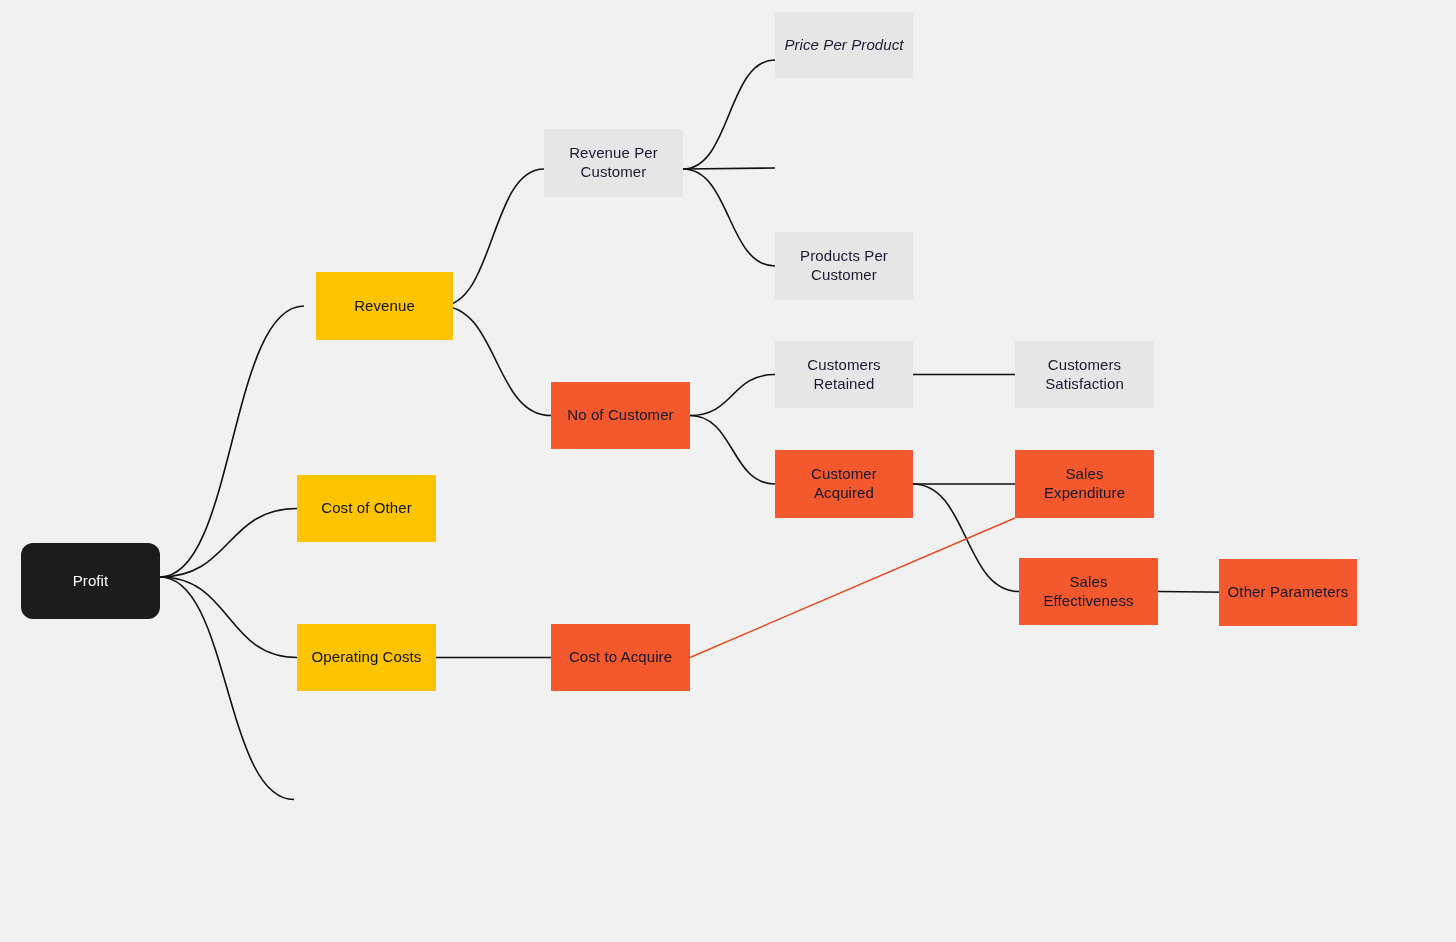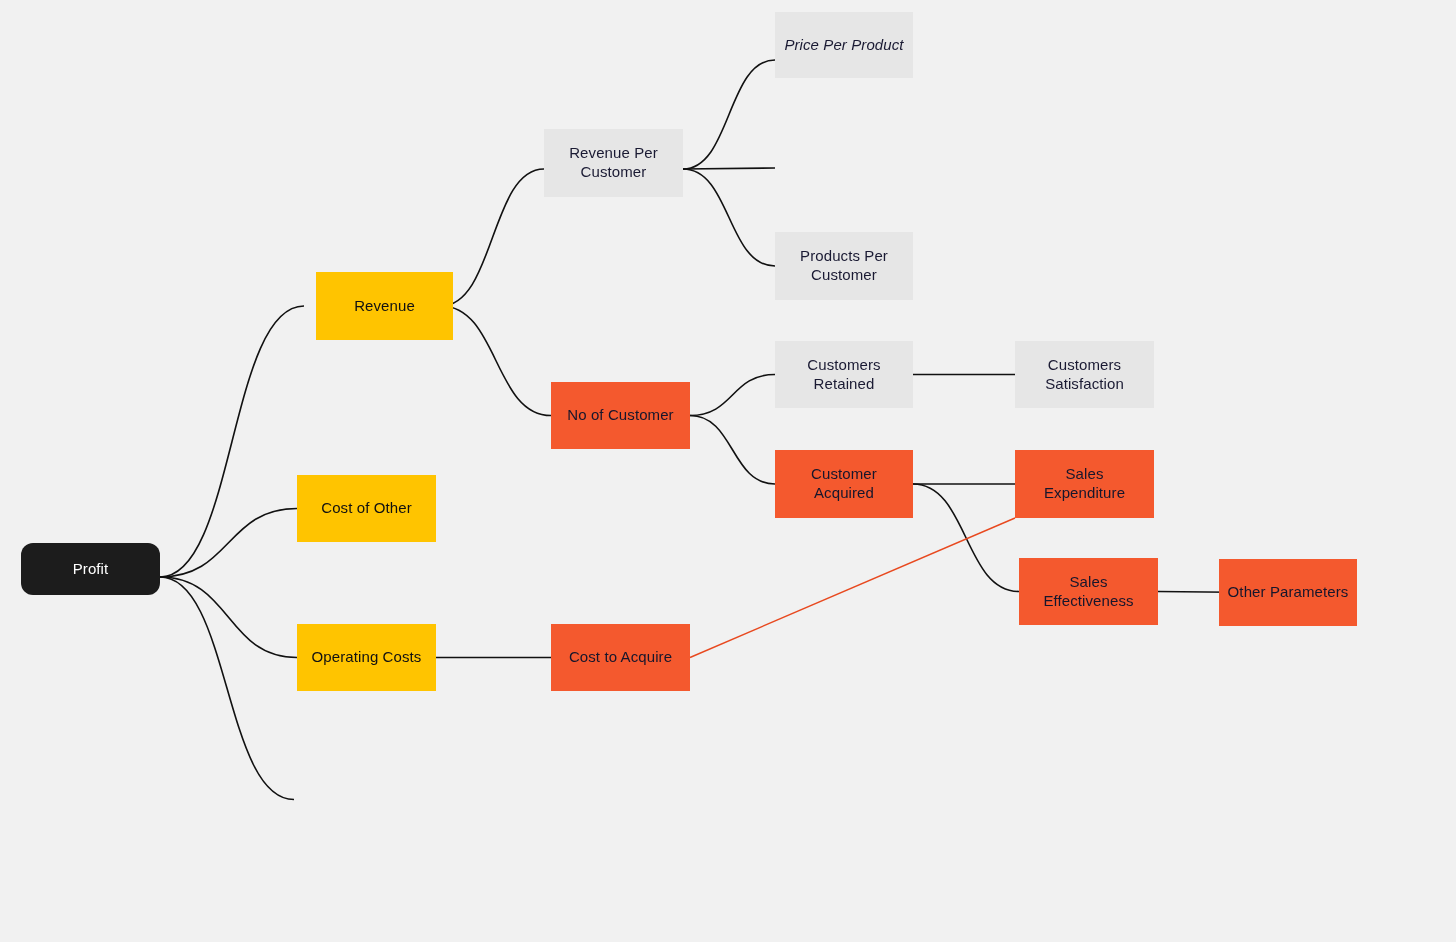--- a/index.html
+++ b/index.html
@@ -68,21 +68,21 @@
       <path d="M 683 169 C 730.84 169, 727.16 266, 775 266" fill="none" stroke="#111111" stroke-width="1.6"></path>
       <path d="M 690 415.5 C 734.2 415.5, 730.8 374.5, 775 374.5" fill="none" stroke="#111111" stroke-width="1.6"></path>
       <path d="M 690 415.5 C 734.2 415.5, 730.8 484, 775 484" fill="none" stroke="#111111" stroke-width="1.6"></path>
       <path d="M 913 374.5 L 1015 374.5" fill="none" stroke="#111111" stroke-width="1.6"></path>
       <path d="M 913 484 L 1015 484" fill="none" stroke="#111111" stroke-width="1.6"></path>
       <path d="M 913 484 C 968.12 484, 963.88 591.5, 1019 591.5" fill="none" stroke="#111111" stroke-width="1.6"></path>
       <path d="M 1158 591.5 L 1255 592.5" fill="none" stroke="#111111" stroke-width="1.6"></path>
       <path d="M 690 657.5 L 1015 518" fill="none" stroke="#e8491f" stroke-width="1.4"></path>
       <path d="M 436 657.5 L 551 657.5" fill="none" stroke="#111111" stroke-width="1.6"></path>
     </svg>
-<div class="node root" style="left: 21px; top: 543px; width: 139px; height: 52px; justify-content: center;"><span>Profit</span></div>
+<div class="node root" style="left: 21px; top: 543px; width: 139px; height: 76px; justify-content: center;"><span>Profit</span></div>
     <div class="node yellow" style="left: 304px; top: 272px; width: 137px; height: 68px; margin-left: 12px;"><span>Revenue</span></div>
     <div class="node yellow" style="left: 297px; top: 475px; width: 139px; height: 67px;"><span>Cost of Other</span></div>
     <div class="node yellow" style="left: 297px; top: 624px; width: 139px; height: 67px;"><span>Operating Costs</span></div>
     <div class="node grey" style="left: 544px; top: 129px; width: 139px; height: 68px;"><span>Revenue Per
 Customer</span></div>
     <div class="node orange" style="left: 551px; top: 382px; width: 139px; height: 67px;"><span>No of Customer</span></div>
     <div class="node orange" style="left: 551px; top: 624px; width: 139px; height: 67px;"><span>Cost to Acquire</span></div>
     <div class="node grey" style="left: 775px; top: 12px; width: 138px; height: 66px; font-style: italic;"><span>Price Per Product</span></div>
     <div class="node grey" style="left: 775px; top: 232px; width: 138px; height: 68px;"><span>Products Per
 Customer</span></div>

